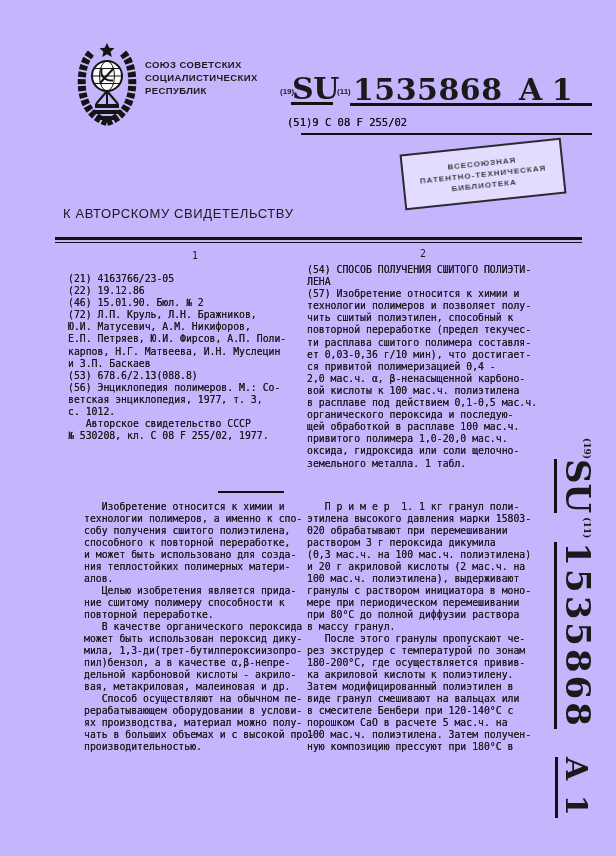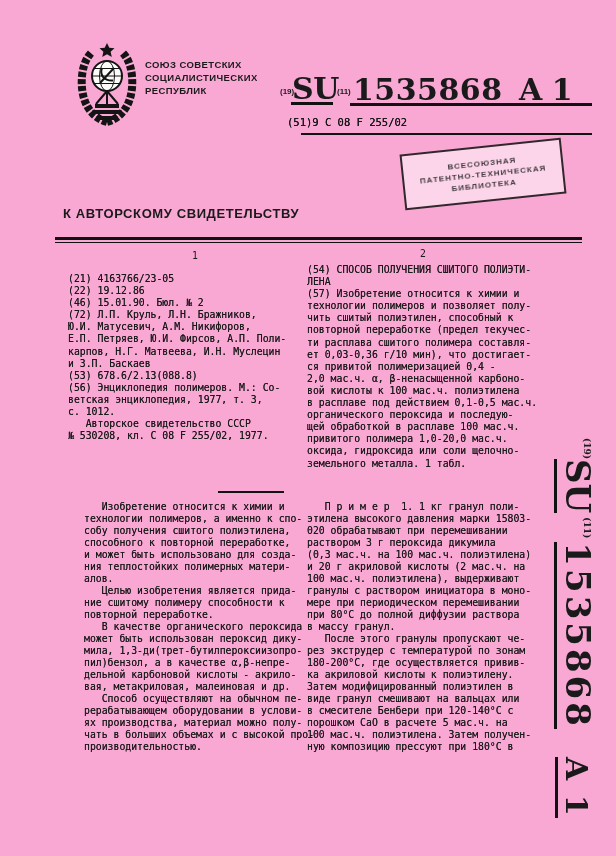--- a/index.html
+++ b/index.html
@@ -1,34 +1,34 @@
 <!DOCTYPE html>
 <html><head>
 <meta charset="utf-8">
 <style>
   html,body{margin:0;padding:0;background:#ffffff;}
   #page{
-    position:relative;width:616px;height:856px;background:#f9a8d4;
+    position:relative;width:616px;height:856px;background:#c4b5fd;
     overflow:hidden;color:#1a1a1a;
     font-family:"DejaVu Sans Mono",monospace;
   }
   .abs{position:absolute;}
   .sans{font-family:"Liberation Sans","DejaVu Sans",sans-serif;}
   .serifbold{font-family:"DejaVu Serif",serif;font-weight:bold;}
   .mono{font-family:"DejaVu Sans Mono",monospace;}
   .pre{
     white-space:pre;font-size:9.8px;line-height:12.1px;
     letter-spacing:0;text-shadow:0 0 0.4px rgba(10,10,10,.75);
   }
   .union{left:145px;top:58px;font-size:9.5px;line-height:13px;font-weight:bold;
     white-space:pre;letter-spacing:.4px;}
   .committee{left:63px;top:124px;font-size:9.5px;line-height:11.5px;font-weight:bold;
     white-space:pre;letter-spacing:.3px;}
   .doc-title{left:62px;top:166px;font-size:26px;font-weight:bold;letter-spacing:1px;}
-  .doc-subtitle{left:63px;top:206px;font-size:13px;font-weight:bold;letter-spacing:.6px;}
+  .doc-subtitle{left:63px;top:206px;font-size:13px;font-weight:normal;letter-spacing:.6px;}
   .tinycode{font-size:8px;font-weight:bold;}
   .bigcode{font-size:30px;letter-spacing:-0.5px;}
   .rule{background:#111;}
   .ipc-line{left:287px;top:116px;font-size:10.5px;text-shadow:0 0 .4px #000;}
   .stamp{
     left:402px;top:146px;width:158px;height:52px;border:2px solid #161616;
     transform:rotate(-6deg);display:flex;flex-direction:column;justify-content:center;
     align-items:center;filter:blur(0.5px);opacity:.88;background:rgba(255,255,255,.6);
   }
   .stamp div{font-size:8px;font-weight:bold;letter-spacing:1px;line-height:11px;

